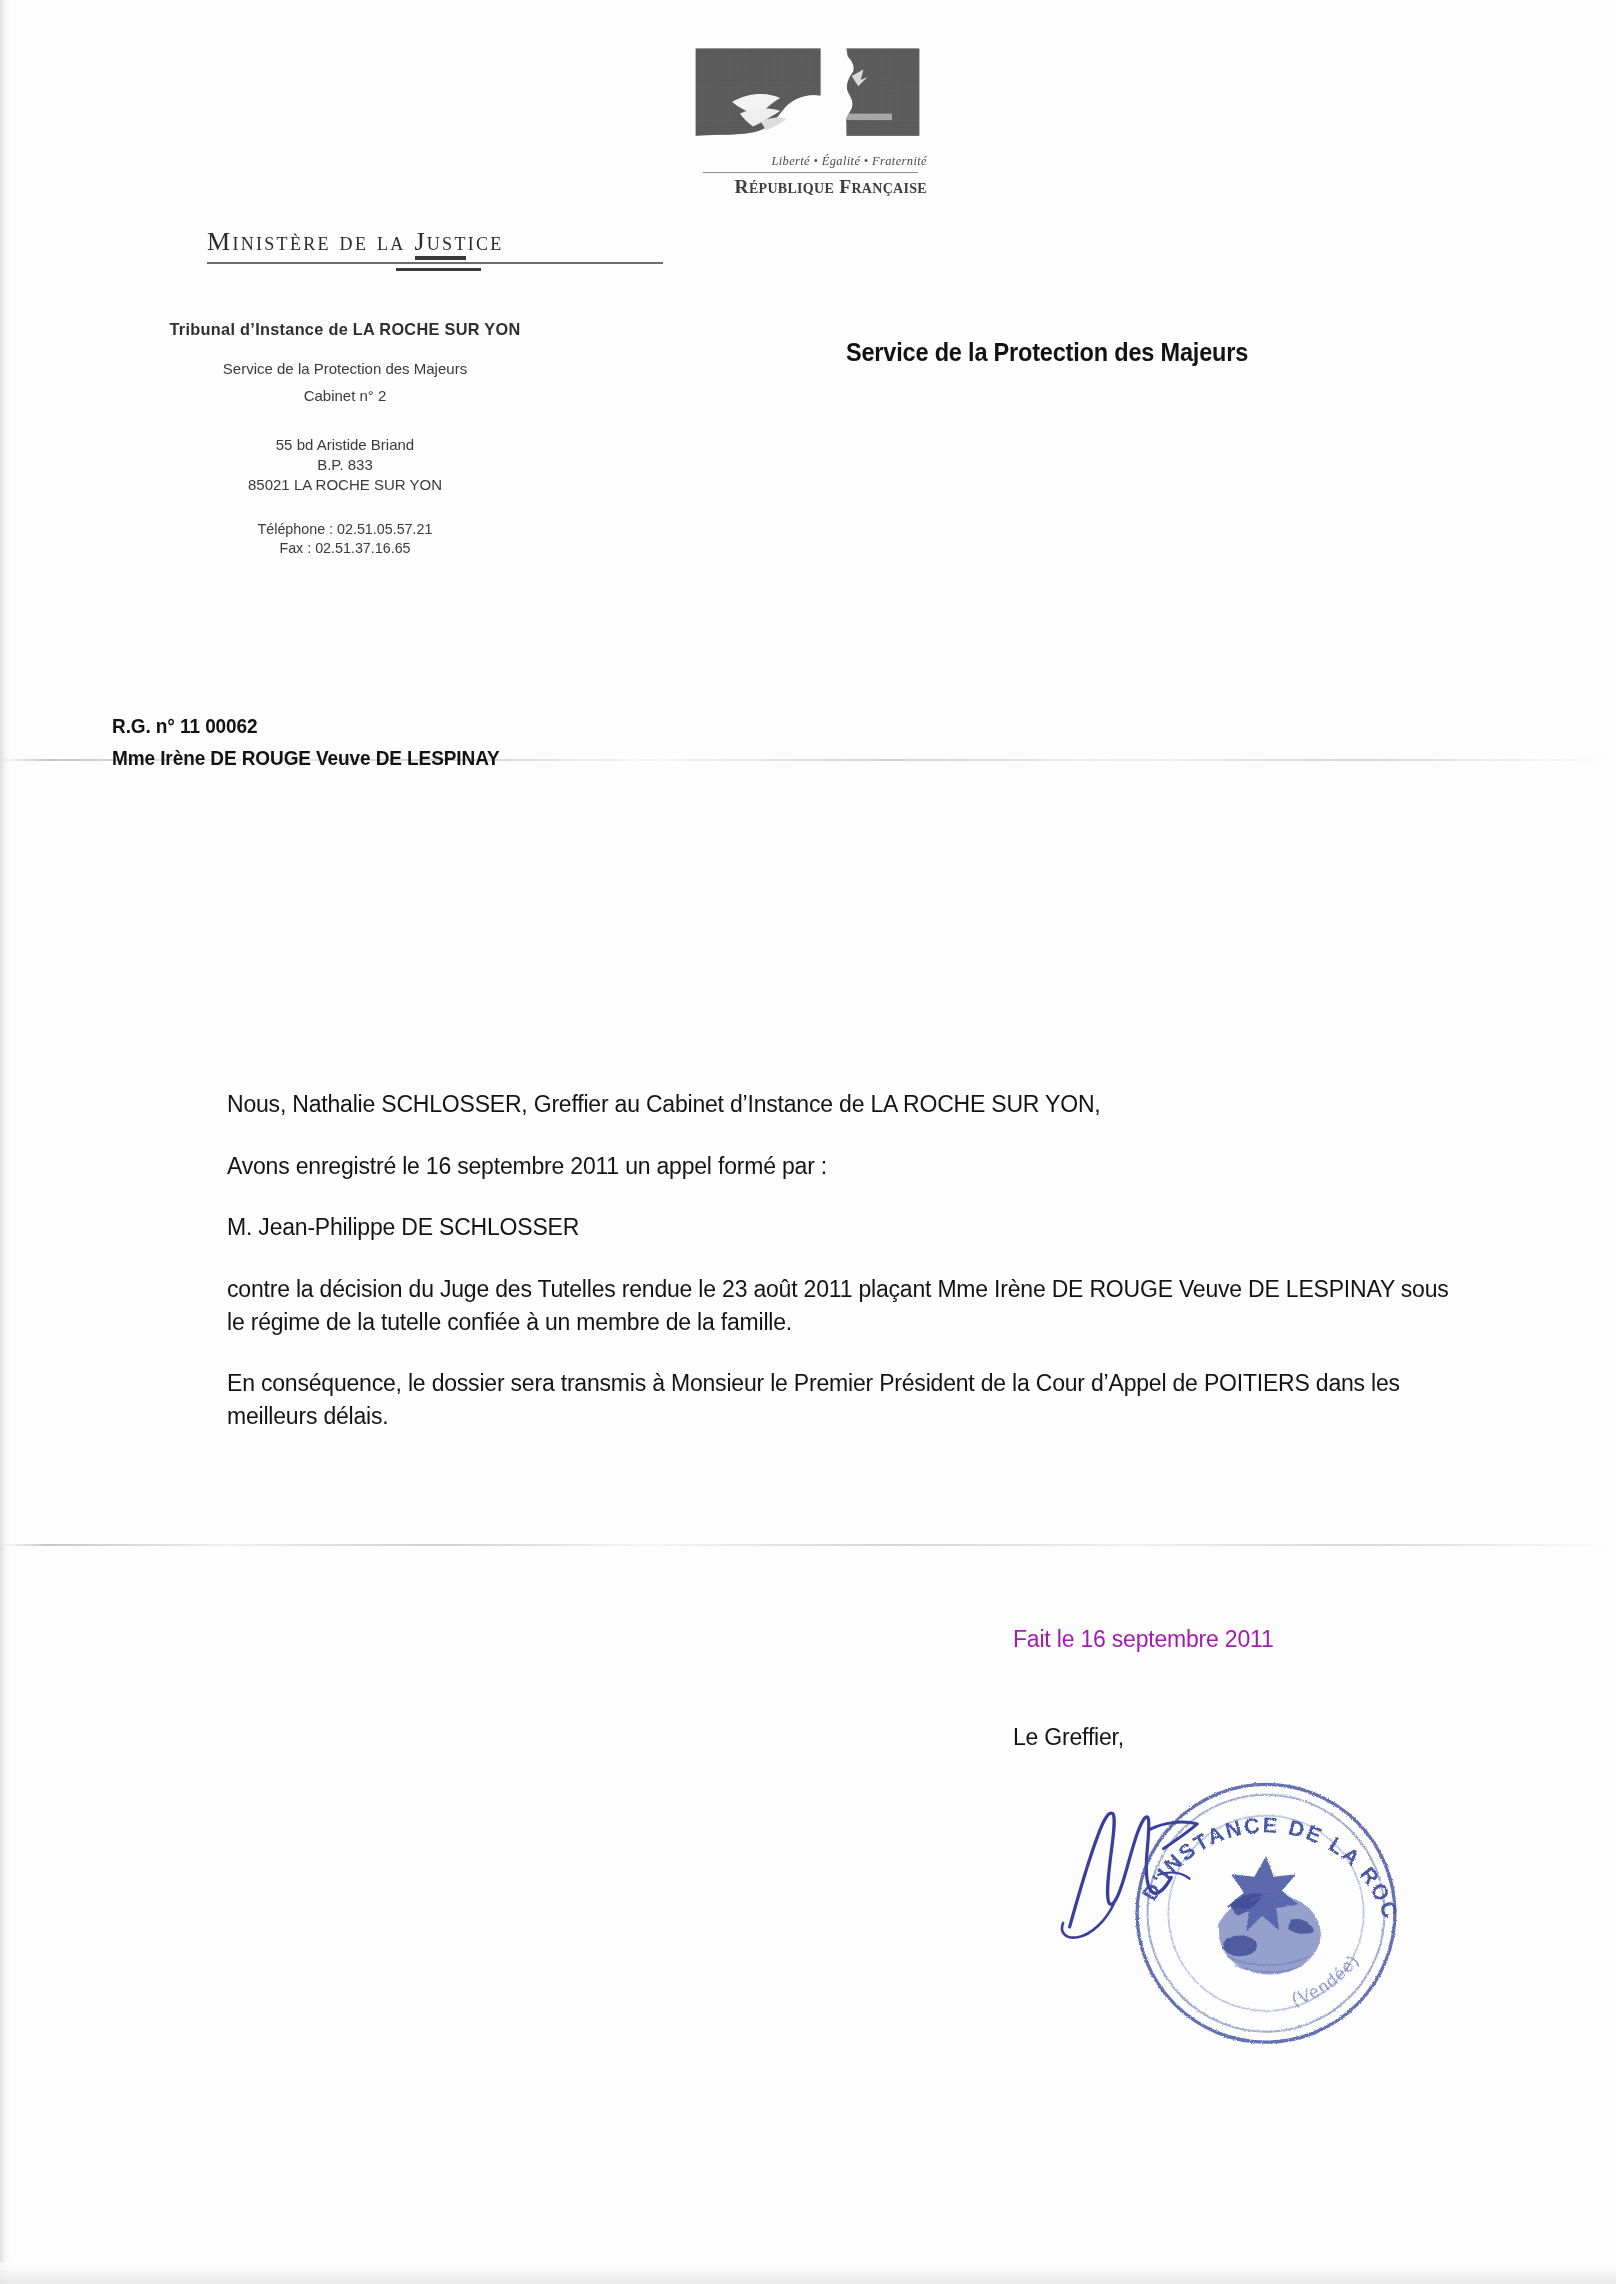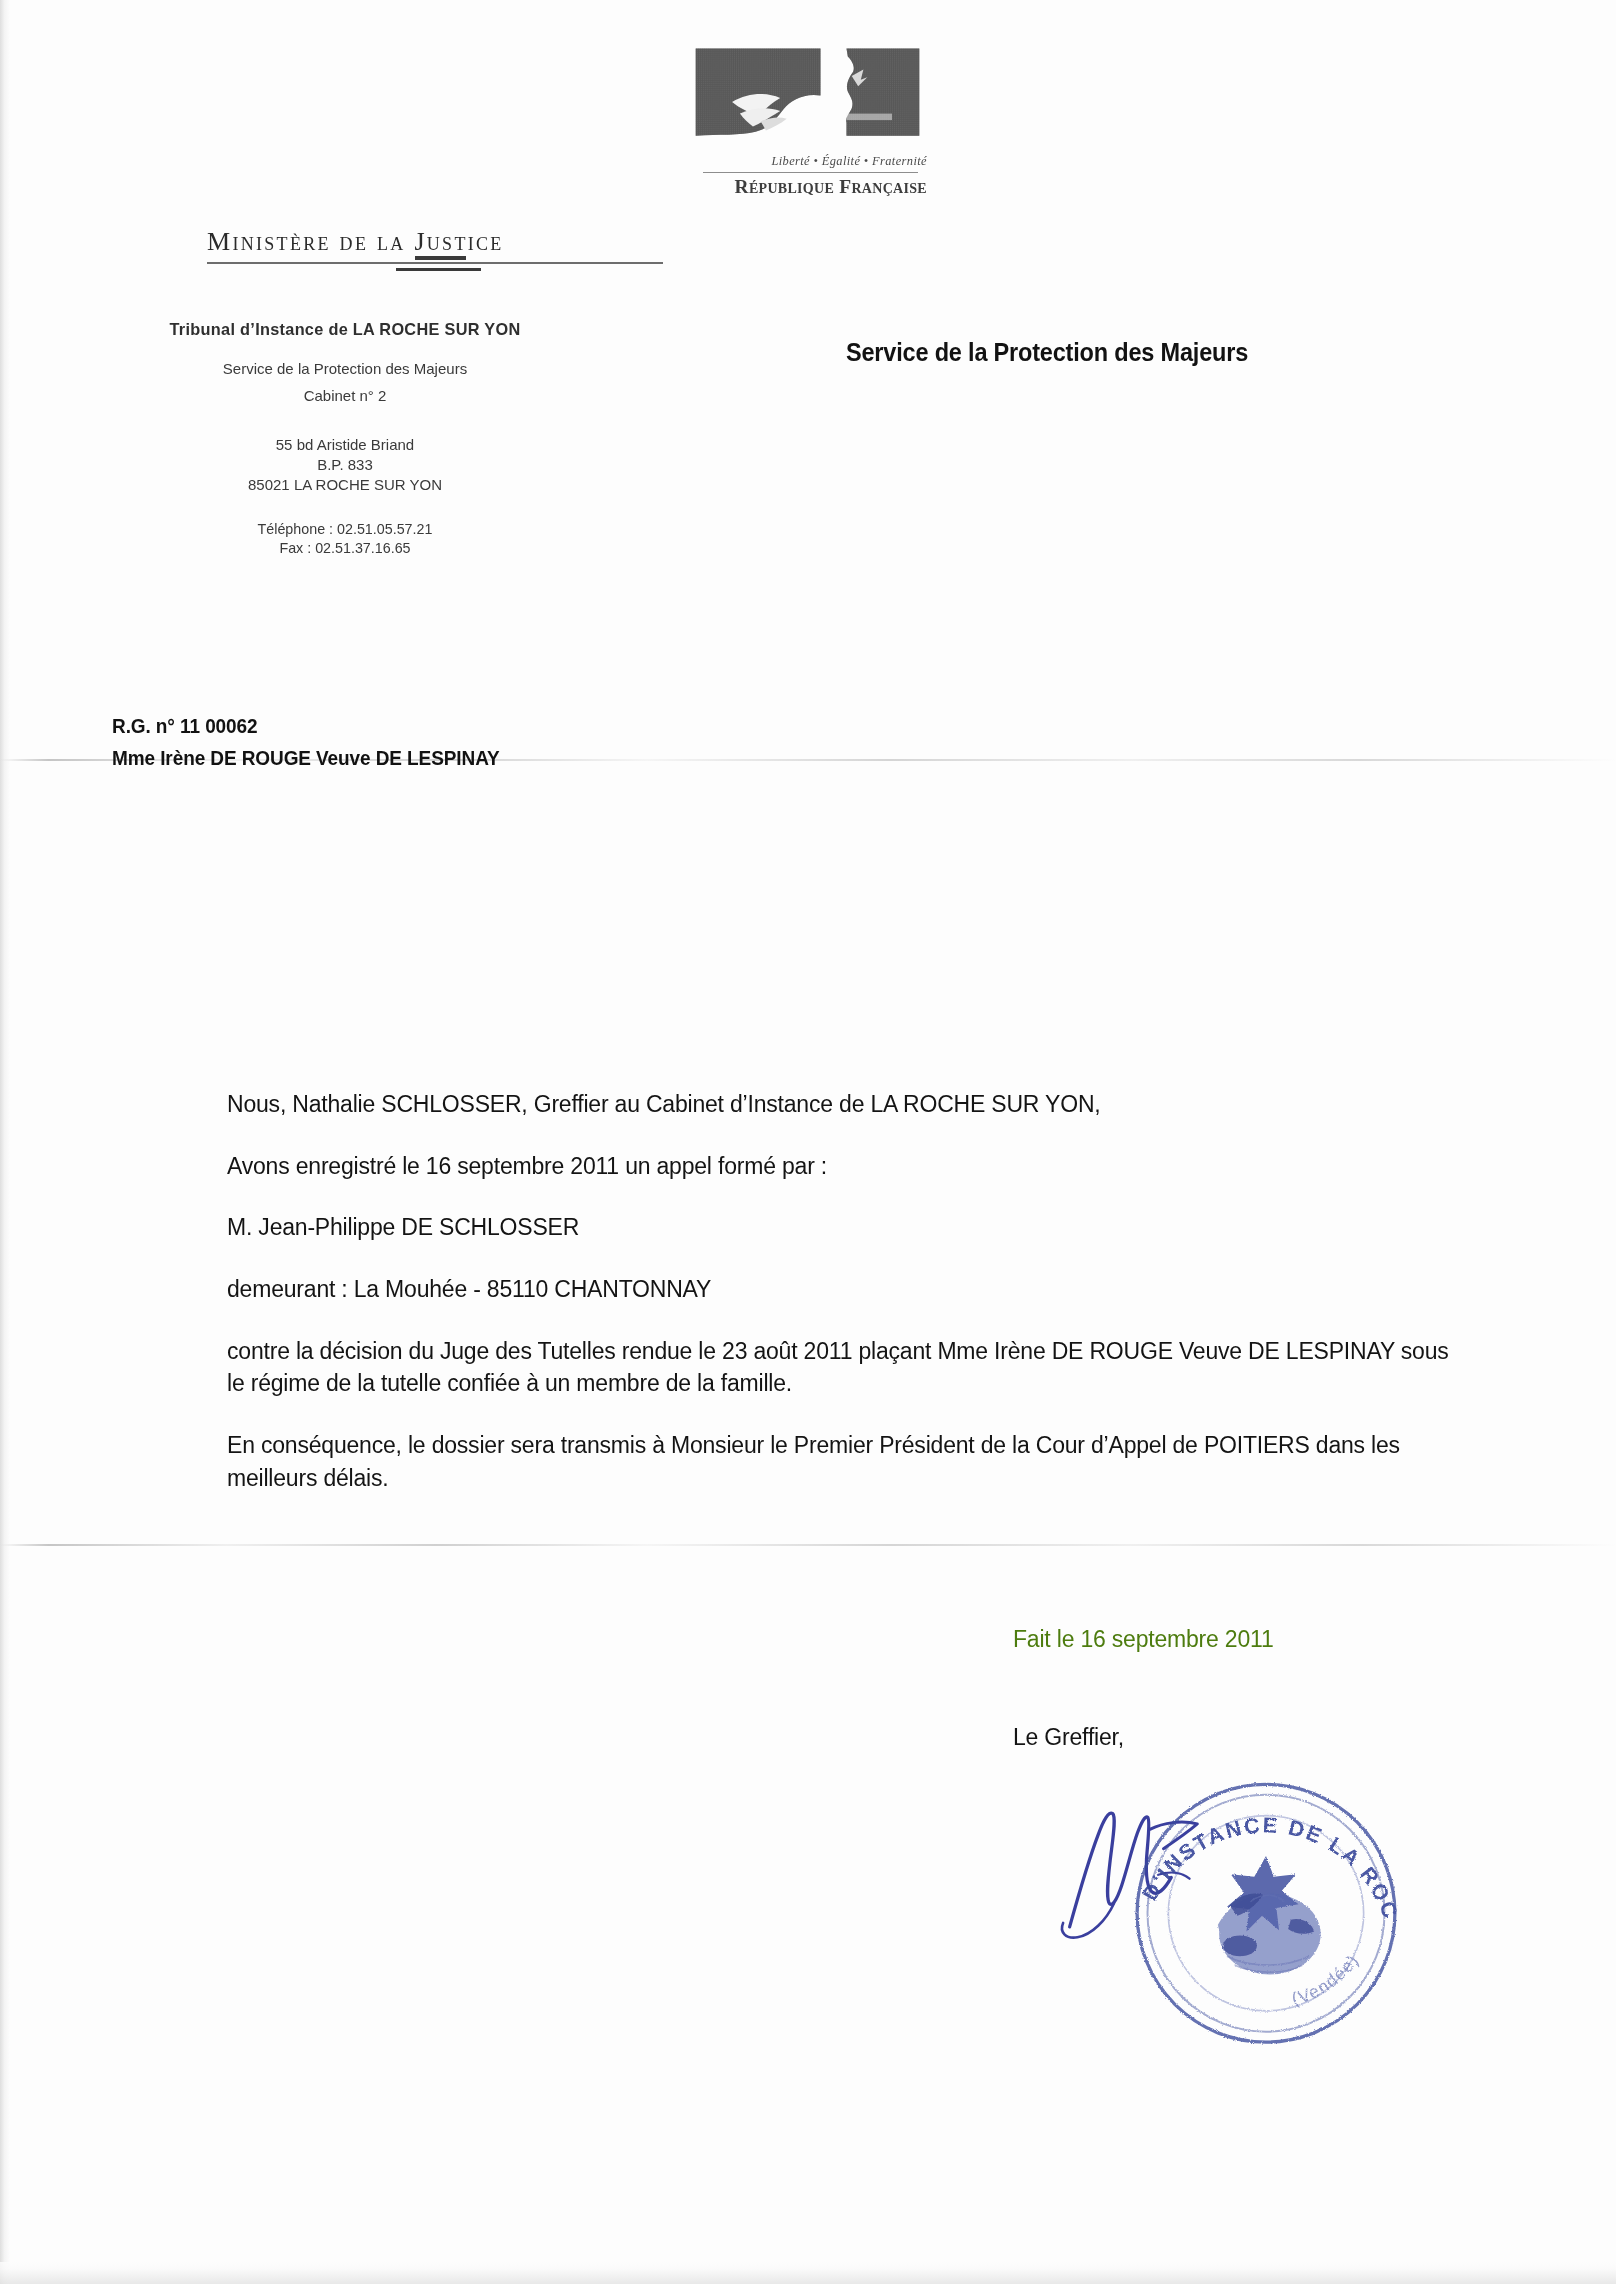--- a/index.html
+++ b/index.html
@@ -242,21 +242,21 @@
   }
   .body-text p { margin: 0; }
   .p-gap       { margin-top: 29px !important; }
   .p-indent    { margin-left: 125px; }
 
   
   .closing {
     position: absolute;
     left: 1013px;
     top: 1626px;
-    color: #4d7c0f;
+    color: #a21caf;
     font-size: 23px;
     letter-spacing: -0.2px;
     white-space: nowrap;
   }
   .closing-greffier {
     position: absolute;
     left: 1013px;
     top: 1724px;
     color: #141414;
     font-size: 23px;
@@ -346,21 +346,20 @@
   <div class="rg-block">
     <div class="rg-line1">R.G. n° 11 00062</div>
     <div class="rg-line2">Mme Irène DE ROUGE Veuve DE LESPINAY</div>
   </div>
 
 
   <div class="body-text">
     <p>Nous, Nathalie SCHLOSSER, Greffier au Cabinet d’Instance de LA ROCHE SUR YON,</p>
     <p class="p-gap">Avons enregistré le 16 septembre 2011 un appel formé par :</p>
     <p class="p-gap p-indent">M. Jean-Philippe DE SCHLOSSER</p>
-    <p class="p-gap p-indent">demeurant : La Mouhée - 85110 CHANTONNAY</p>
     <p class="p-gap">contre la décision du Juge des Tutelles rendue le 23 août 2011 plaçant Mme Irène DE ROUGE Veuve DE LESPINAY sous le régime de la tutelle confiée à un membre de la famille.</p>
     <p class="p-gap">En conséquence, le dossier sera transmis à Monsieur le Premier Président de la Cour d’Appel de POITIERS dans les meilleurs délais.</p>
   </div>
 
   <div class="closing">Fait le 16 septembre 2011</div>
   <div class="closing-greffier">Le Greffier,</div>
 
   <div class="sig-stamp">
 
     <svg class="sig-svg" width="215" height="215" viewBox="0 0 330 330">

